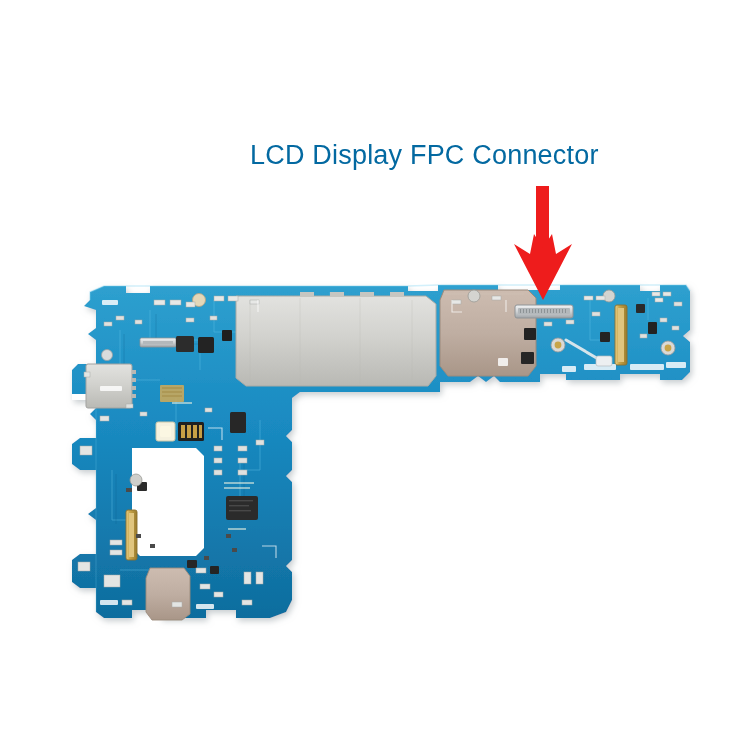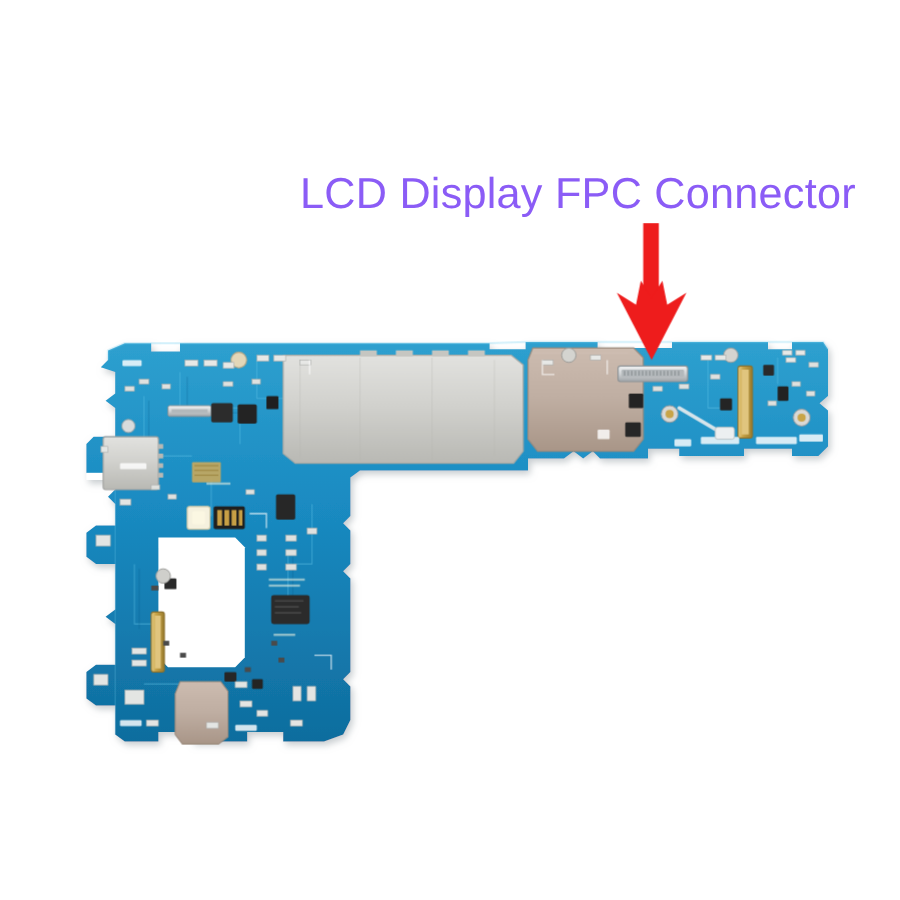--- a/index.html
+++ b/index.html
@@ -18,24 +18,24 @@
     background: #ffffff;
     overflow: hidden;
   }
 
   
   .annot-label {
     position: absolute;
     left: 250px;
     top: 140px;
     font-family: "Liberation Sans", sans-serif;
-    font-size: 36px;
+    font-size: 27px;
     font-weight: 400;
     letter-spacing: 0.2px;
-    color: #8b5cf6;
+    color: #0369a1;
     white-space: nowrap;
   }
 
   
   .arrow-wrap {
     position: absolute;
     left: 508px;
     top: 186px;
     width: 74px;
     height: 116px;

